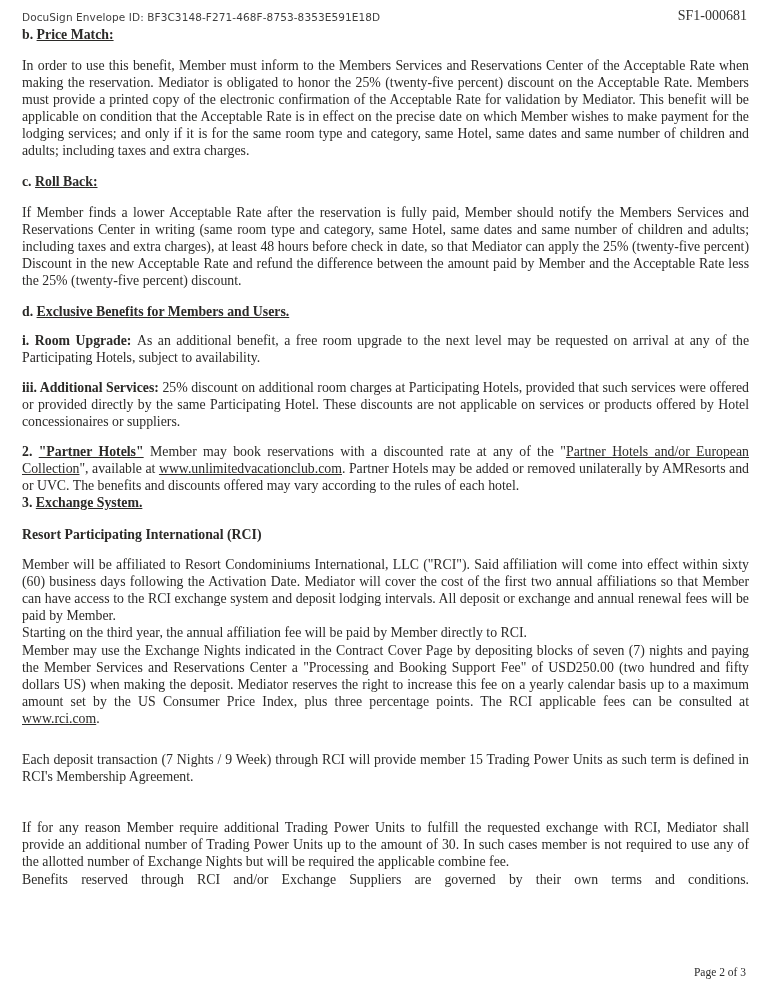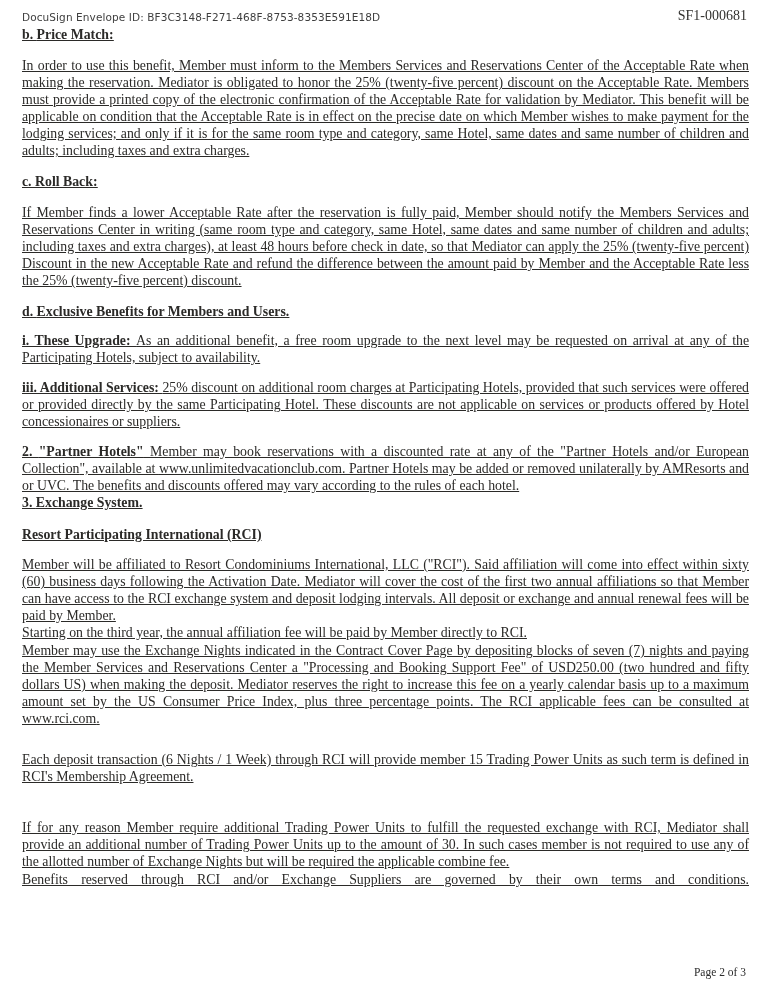--- a/index.html
+++ b/index.html
@@ -29,21 +29,21 @@
     font-size: 14px;
     color: #33322f;
     margin-top: -3px;
   }
   .doc-body {
     padding: 2px 24px 0 22px;
     font-size: 13.8px;
     line-height: 17px;
     text-align: justify;
   }
-  .block { margin: 0; text-decoration: underline; }
+  .block { margin: 0; }
   .block .b { font-weight: bold; }
   .block .u { text-decoration: underline; }
   .justify-last { text-align-last: justify; }
   .doc-footer {
     position: absolute;
     right: 27px;
     bottom: 22px;
     font-family: Liberation Serif, serif;
     font-size: 11.5px;
     color: #2a2a2a;
@@ -58,29 +58,29 @@
     <span class="envelope-id">DocuSign Envelope ID: BF3C3148-F271-468F-8753-8353E591E18D</span>
     <span class="doc-code">SF1-000681</span>
   </div>
 
   <div class="doc-body">
       <p class="block" style="margin-top: 0px;"><span class="b">b. </span><span class="b u">Price Match: </span></p>
       <p class="block" style="margin-top: 14px;"><span>In order to use this benefit, Member must inform to the Members Services and Reservations Center of the Acceptable Rate when making the reservation. Mediator is obligated to honor the 25% (twenty-five percent) discount on the Acceptable Rate. Members must provide a printed copy of the electronic confirmation of the Acceptable Rate for validation by Mediator. This benefit will be applicable on condition that the Acceptable Rate is in effect on the precise date on which Member wishes to make payment for the lodging services; and only if it is for the same room type and category, same Hotel, same dates and same number of children and adults; including taxes and extra charges.</span></p>
       <p class="block" style="margin-top: 14px;"><span class="b">c. </span><span class="b u">Roll Back:</span></p>
       <p class="block" style="margin-top: 14px;"><span>If Member finds a lower Acceptable Rate after the reservation is fully paid, Member should notify the Members Services and Reservations Center in writing (same room type and category, same Hotel, same dates and same number of children and adults; including taxes and extra charges), at least 48 hours before check in date, so that Mediator can apply the 25% (twenty-five percent) Discount in the new Acceptable Rate and refund the difference between the amount paid by Member and the Acceptable Rate less the 25% (twenty-five percent) discount.</span></p>
       <p class="block" style="margin-top: 14px;"><span class="b">d. </span><span class="b u">Exclusive Benefits for Members and Users.</span></p>
-      <p class="block" style="margin-top: 12px;"><span class="b">i. These Upgrade: </span><span>As an additional benefit, a free room upgrade to the next level may be requested on arrival at any of the Participating Hotels, subject to availability.</span></p>
+      <p class="block" style="margin-top: 12px;"><span class="b">i. Room Upgrade: </span><span>As an additional benefit, a free room upgrade to the next level may be requested on arrival at any of the Participating Hotels, subject to availability.</span></p>
       <p class="block" style="margin-top: 13px;"><span class="b">iii. Additional Services: </span><span>25% discount on additional room charges at Participating Hotels, provided that such services were offered or provided directly by the same Participating Hotel. These discounts are not applicable on services or products offered by Hotel concessionaires or suppliers.</span></p>
       <p class="block" style="margin-top: 13px;"><span class="b">2. </span><span class="b u">"Partner Hotels"</span><span> Member may book reservations with a discounted rate at any of the "</span><span class="u">Partner Hotels and/or European Collection</span><span>", available at </span><span class="u">www.unlimitedvacationclub.com</span><span>. Partner Hotels may be added or removed unilaterally by AMResorts and or UVC. The benefits and discounts offered may vary according to the rules of each hotel.</span></p>
       <p class="block" style="margin-top: 0;"><span class="b">3. </span><span class="b u">Exchange System.</span></p>
       <p class="block" style="margin-top: 15px;"><span class="b">Resort Participating International (RCI)</span></p>
       <p class="block" style="margin-top: 13px;"><span>Member will be affiliated to Resort Condominiums International, LLC ("RCI"). Said affiliation will come into effect within sixty (60) business days following the Activation Date. Mediator will cover the cost of the first two annual affiliations so that Member can have access to the RCI exchange system and deposit lodging intervals. All deposit or exchange and annual renewal fees will be paid by Member.</span></p>
       <p class="block" style="margin-top: 0;"><span>Starting on the third year, the annual affiliation fee will be paid by Member directly to RCI.</span></p>
       <p class="block" style="margin-top: 1px;"><span>Member may use the Exchange Nights indicated in the Contract Cover Page by depositing blocks of seven (7) nights and paying the Member Services and Reservations Center a "Processing and Booking Support Fee" of USD250.00 (two hundred and fifty dollars US) when making the deposit. Mediator reserves the right to increase this fee on a yearly calendar basis up to a maximum amount set by the US Consumer Price Index, plus three percentage points. The RCI applicable fees can be consulted at </span><span class="u">www.rci.com</span><span>.</span></p>
-      <p class="block" style="margin-top: 24px;"><span>Each deposit transaction (6 Nights / 1 Week) through RCI will provide member 15 Trading Power Units as such term is defined in RCI's Membership Agreement.</span></p>
+      <p class="block" style="margin-top: 24px;"><span>Each deposit transaction (7 Nights / 9 Week) through RCI will provide member 15 Trading Power Units as such term is defined in RCI's Membership Agreement.</span></p>
       <p class="block" style="margin-top: 34px;"><span>If for any reason Member require additional Trading Power Units to fulfill the requested exchange with RCI, Mediator shall provide an additional number of Trading Power Units up to the amount of 30.  In such cases member is not required to use any of the allotted number of Exchange Nights but will be required the applicable combine fee.</span></p>
       <p class="block justify-last" style="margin-top: 1px;"><span>Benefits reserved through RCI and/or Exchange Suppliers are governed by their own terms and conditions.</span></p>
     </div>
 
   <div class="doc-footer">
     <span>Page 2 of 3</span>
   </div>
 
 </div>
 

